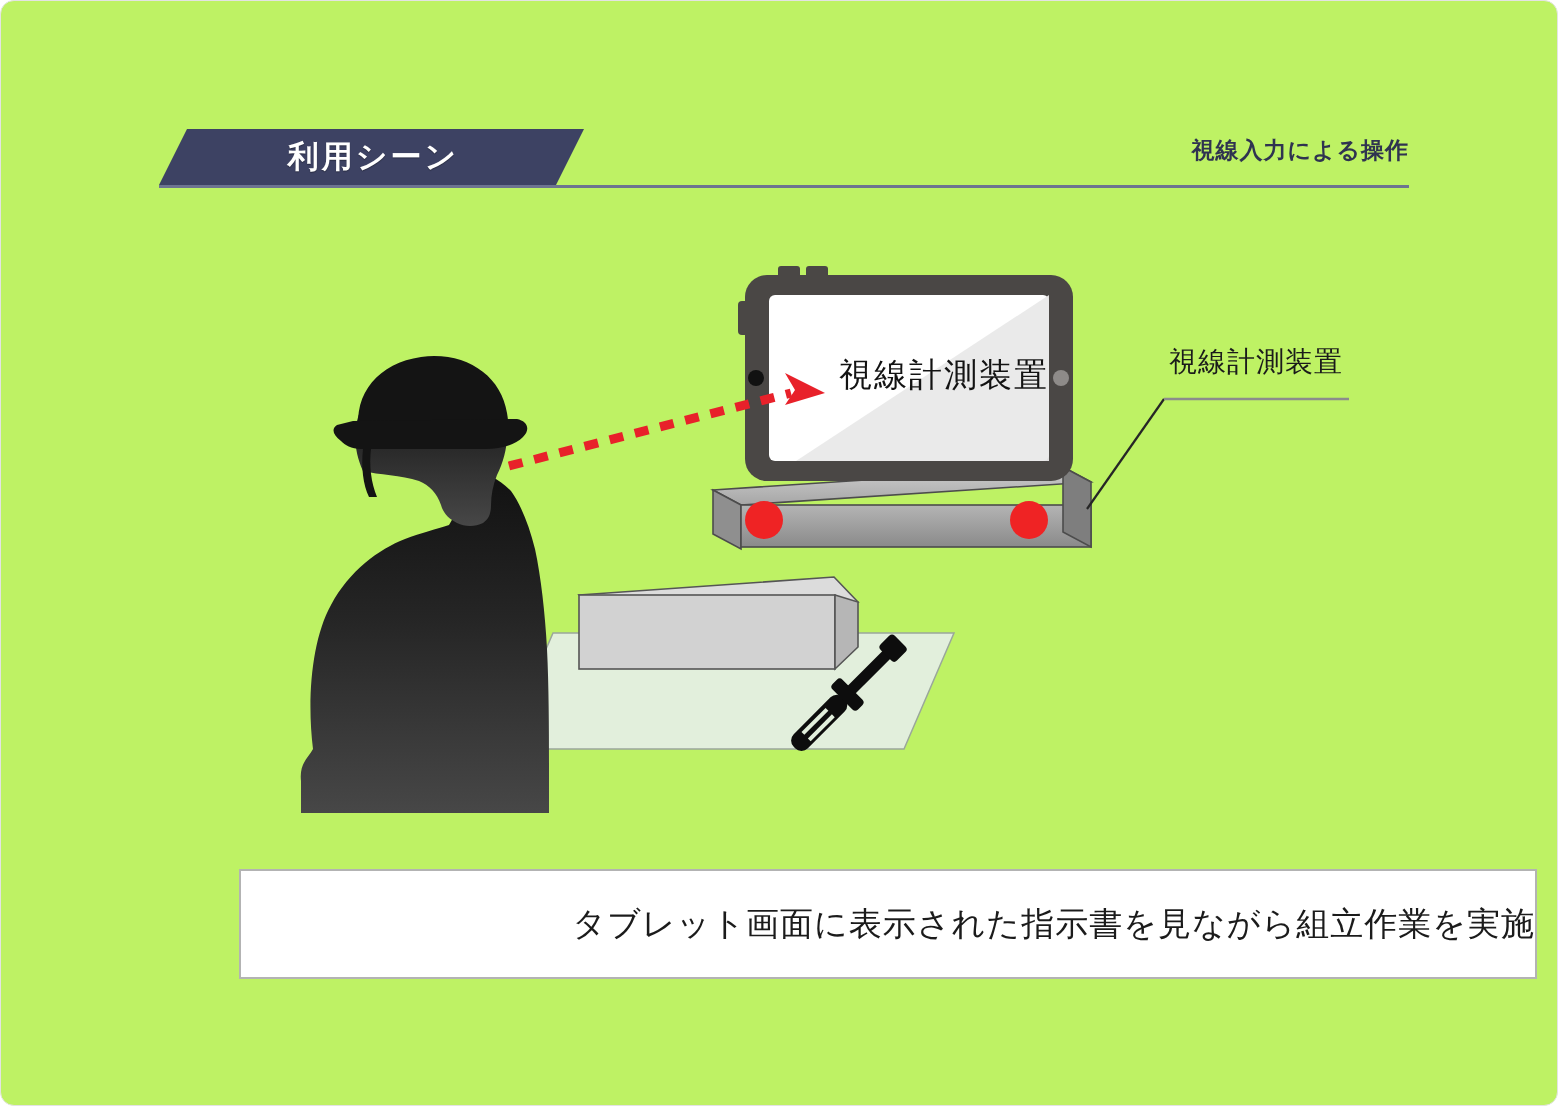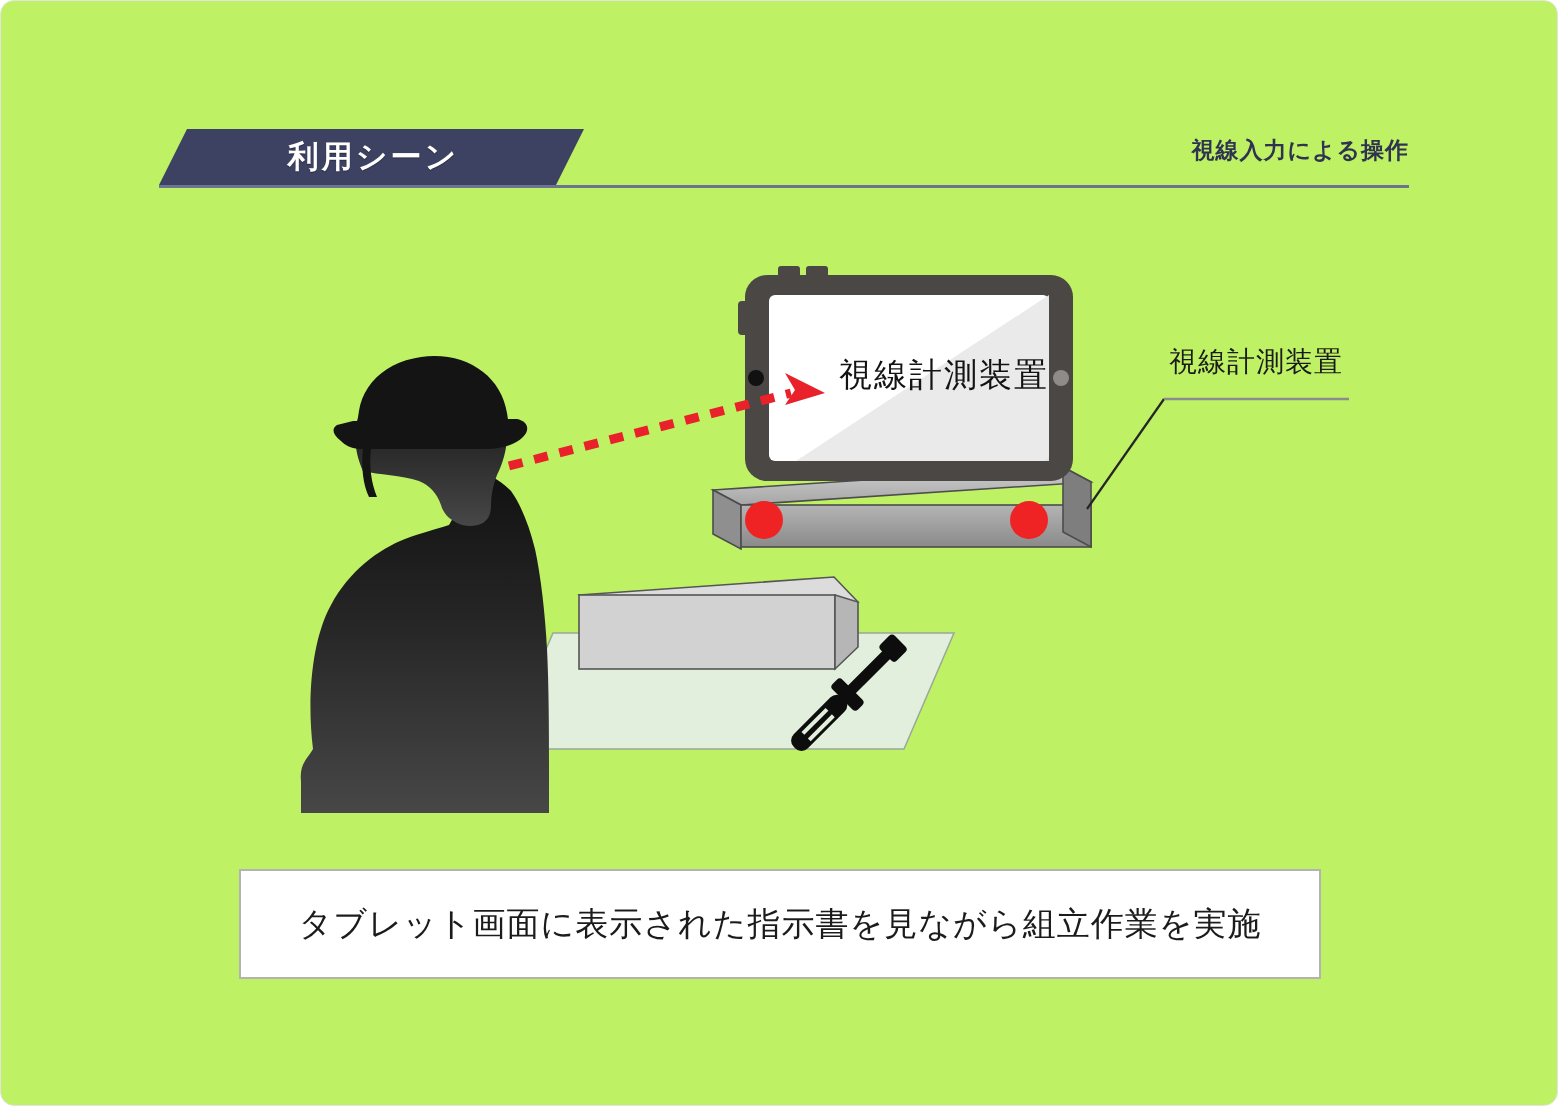--- a/index.html
+++ b/index.html
@@ -74,28 +74,28 @@
     top: 0;
     width: 1558px;
     height: 1106px;
   }
 
   
   #caption-box {
     position: absolute;
     left: 238px;
     top: 868px;
-    width: 1082px;
+    width: 1298px;
     height: 110px;
     border: 2px solid #b3b3b3;
     box-sizing: border-box;
     background: #ffffff;
     display: flex;
     align-items: center;
-    justify-content: center;
+    justify-content: flex-end;
   }
   #caption-box span {
     font-size: 33px;
     color: #1b1b1b;
     letter-spacing: 1px;
   }
 
   
   #callout-label {
     position: absolute;

